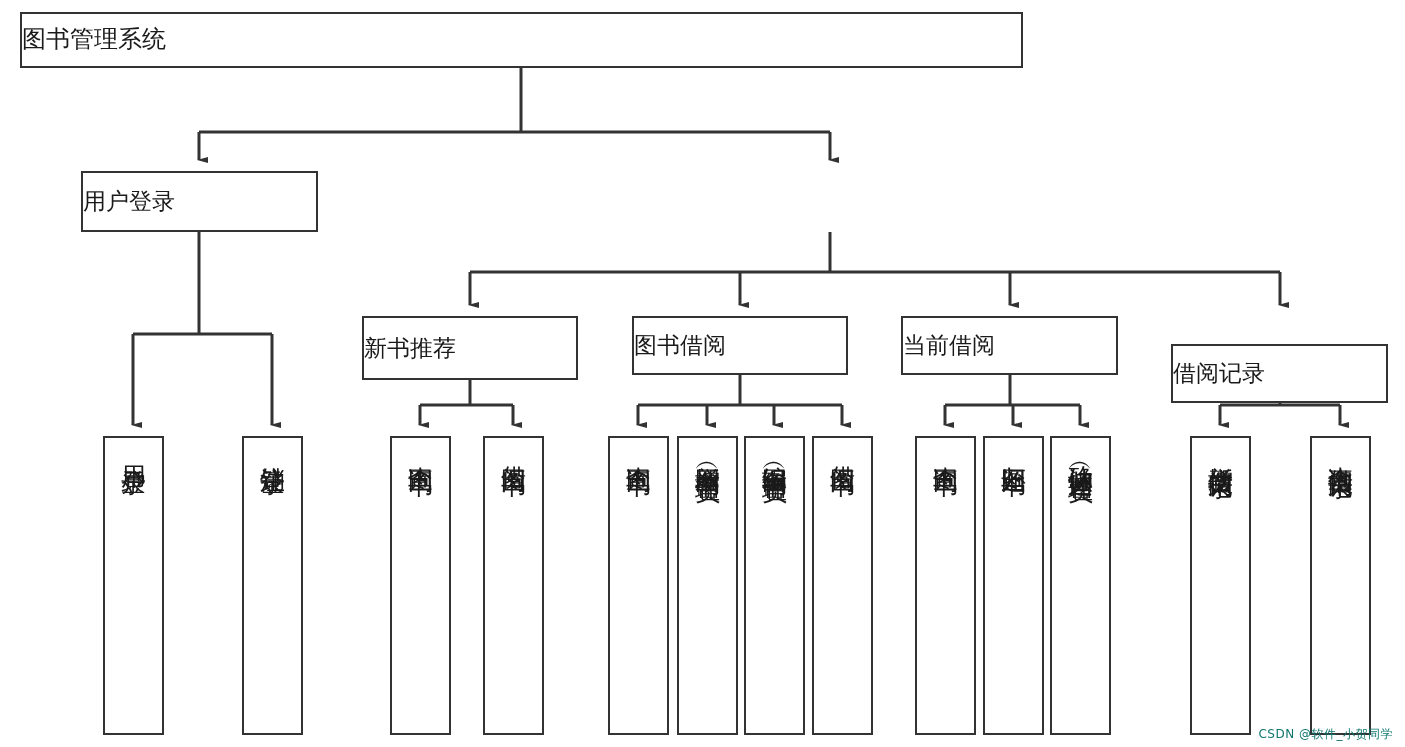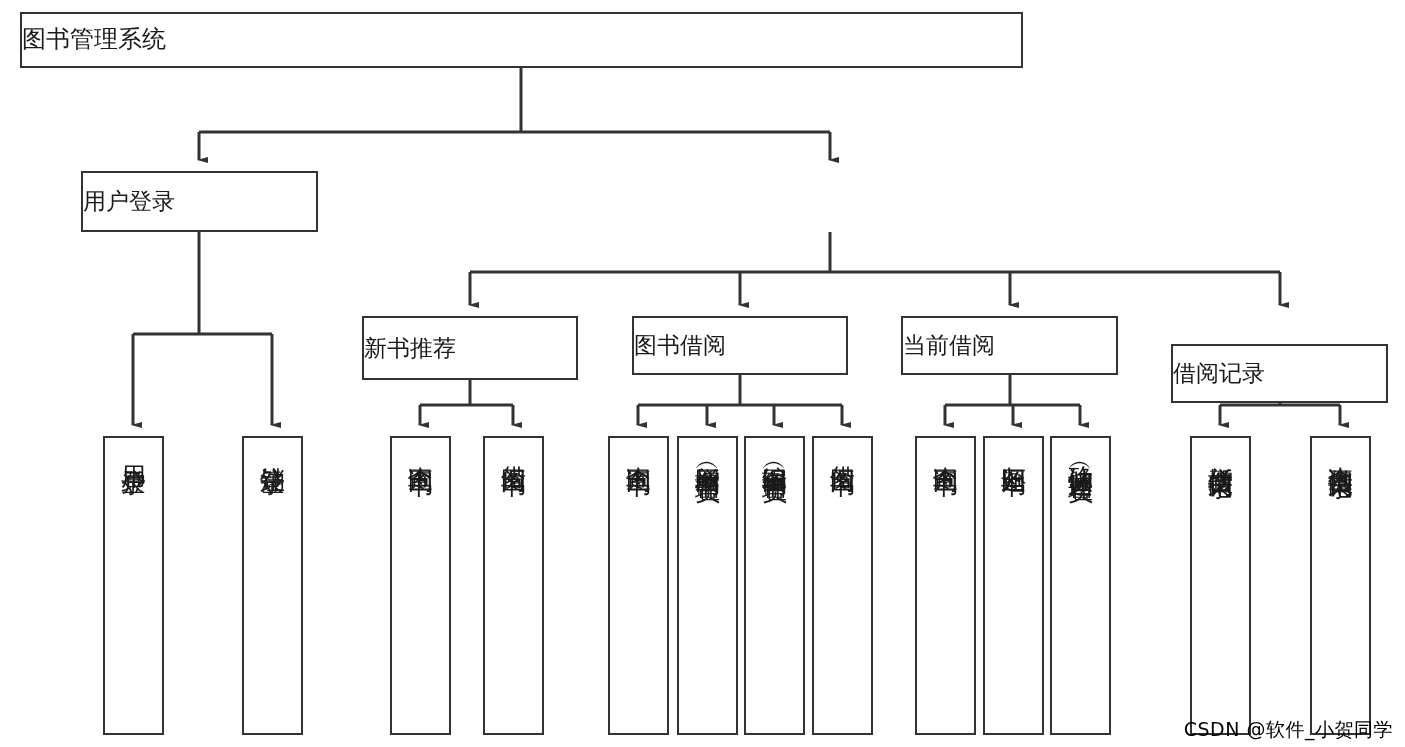--- a/index.html
+++ b/index.html
@@ -54,22 +54,22 @@
     text-orientation: upright;
     font-size: 25px;
     letter-spacing: 2px;
     line-height: 1;
   }
   .node.root .label { font-size: 24px; }
   .watermark {
     position: absolute;
     right: 12px;
     bottom: 4px;
-    font-size: 19px;
-    color: #000000;
+    font-size: 12px;
+    color: #0f766e;
     white-space: nowrap;
     letter-spacing: 0.5px;
   }
 </style>
 </head>
 <body>
 
 <div id="canvas">
 
   <svg id="wires" viewBox="0 0 1405 747" xmlns="http://www.w3.org/2000/svg">

